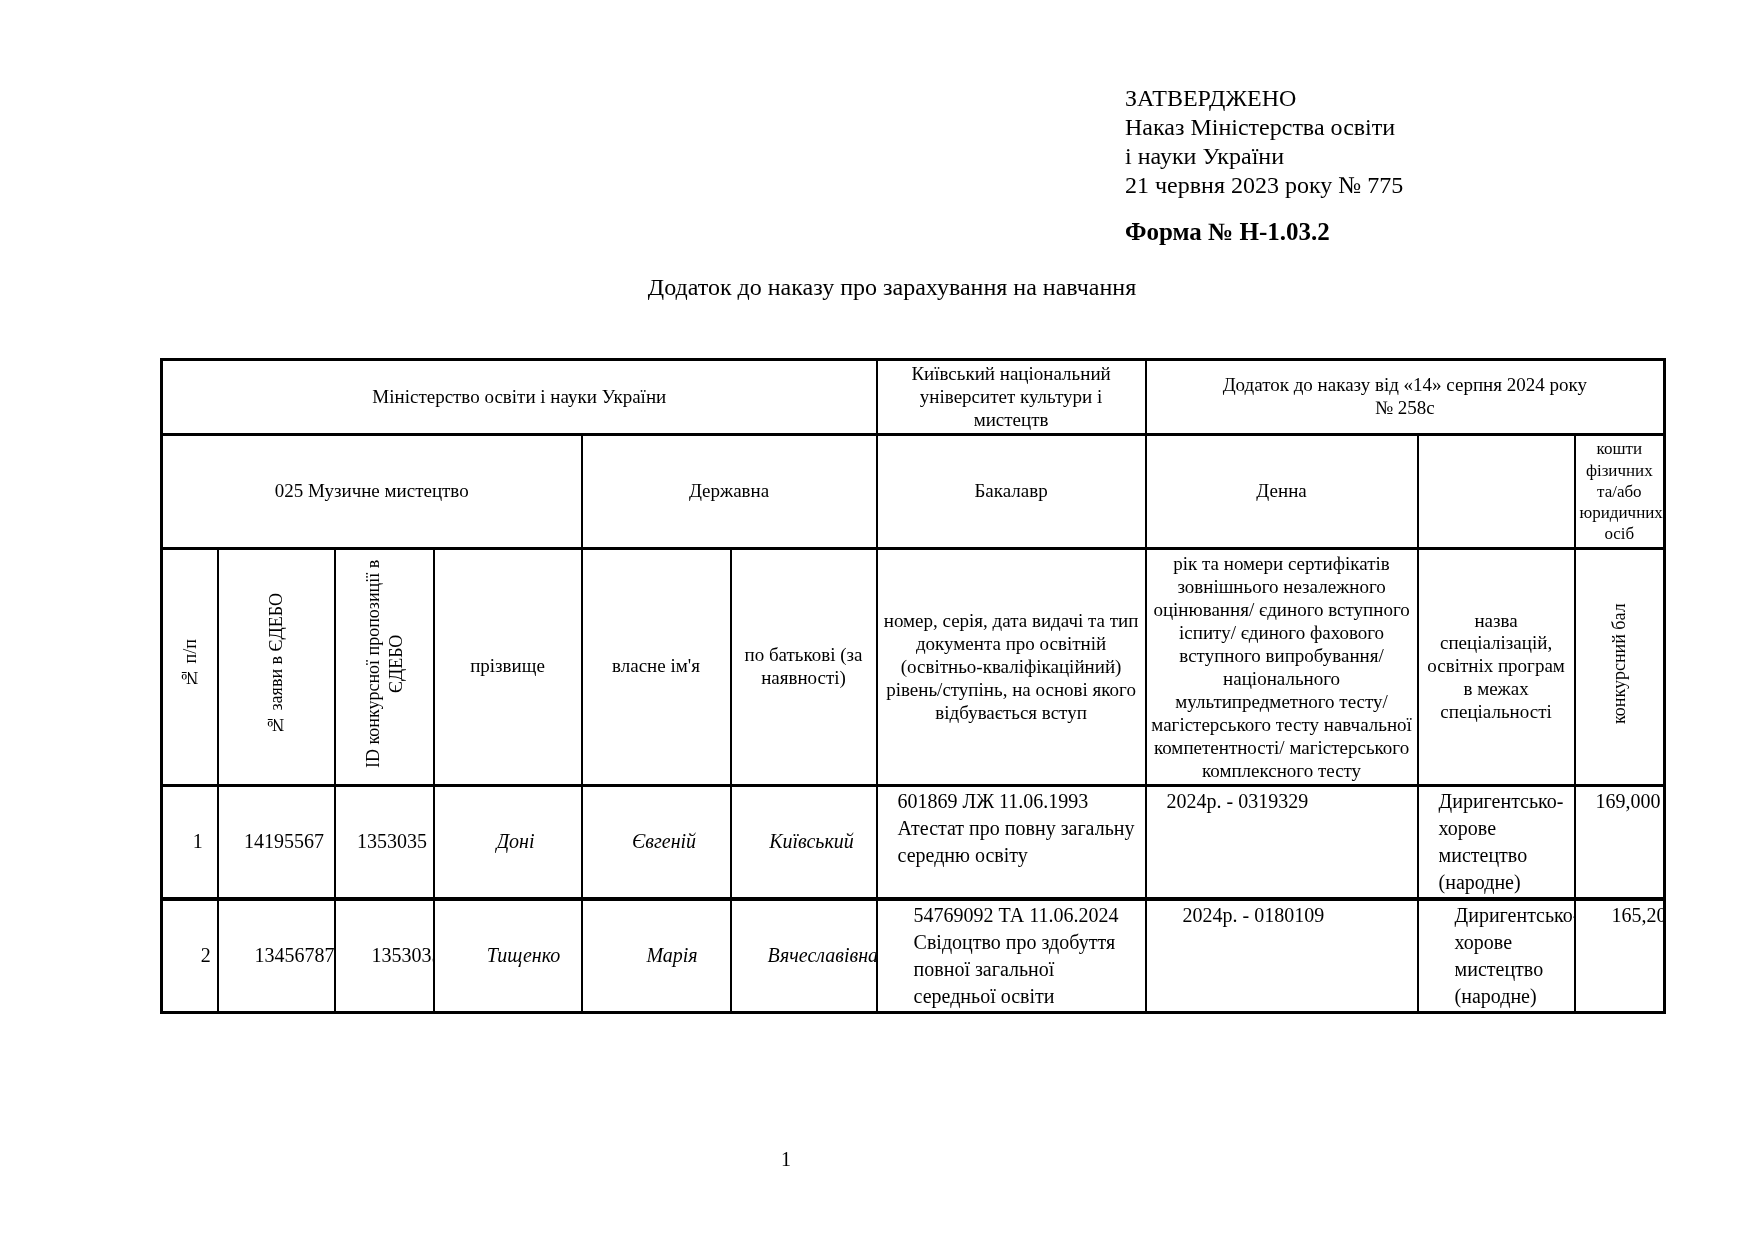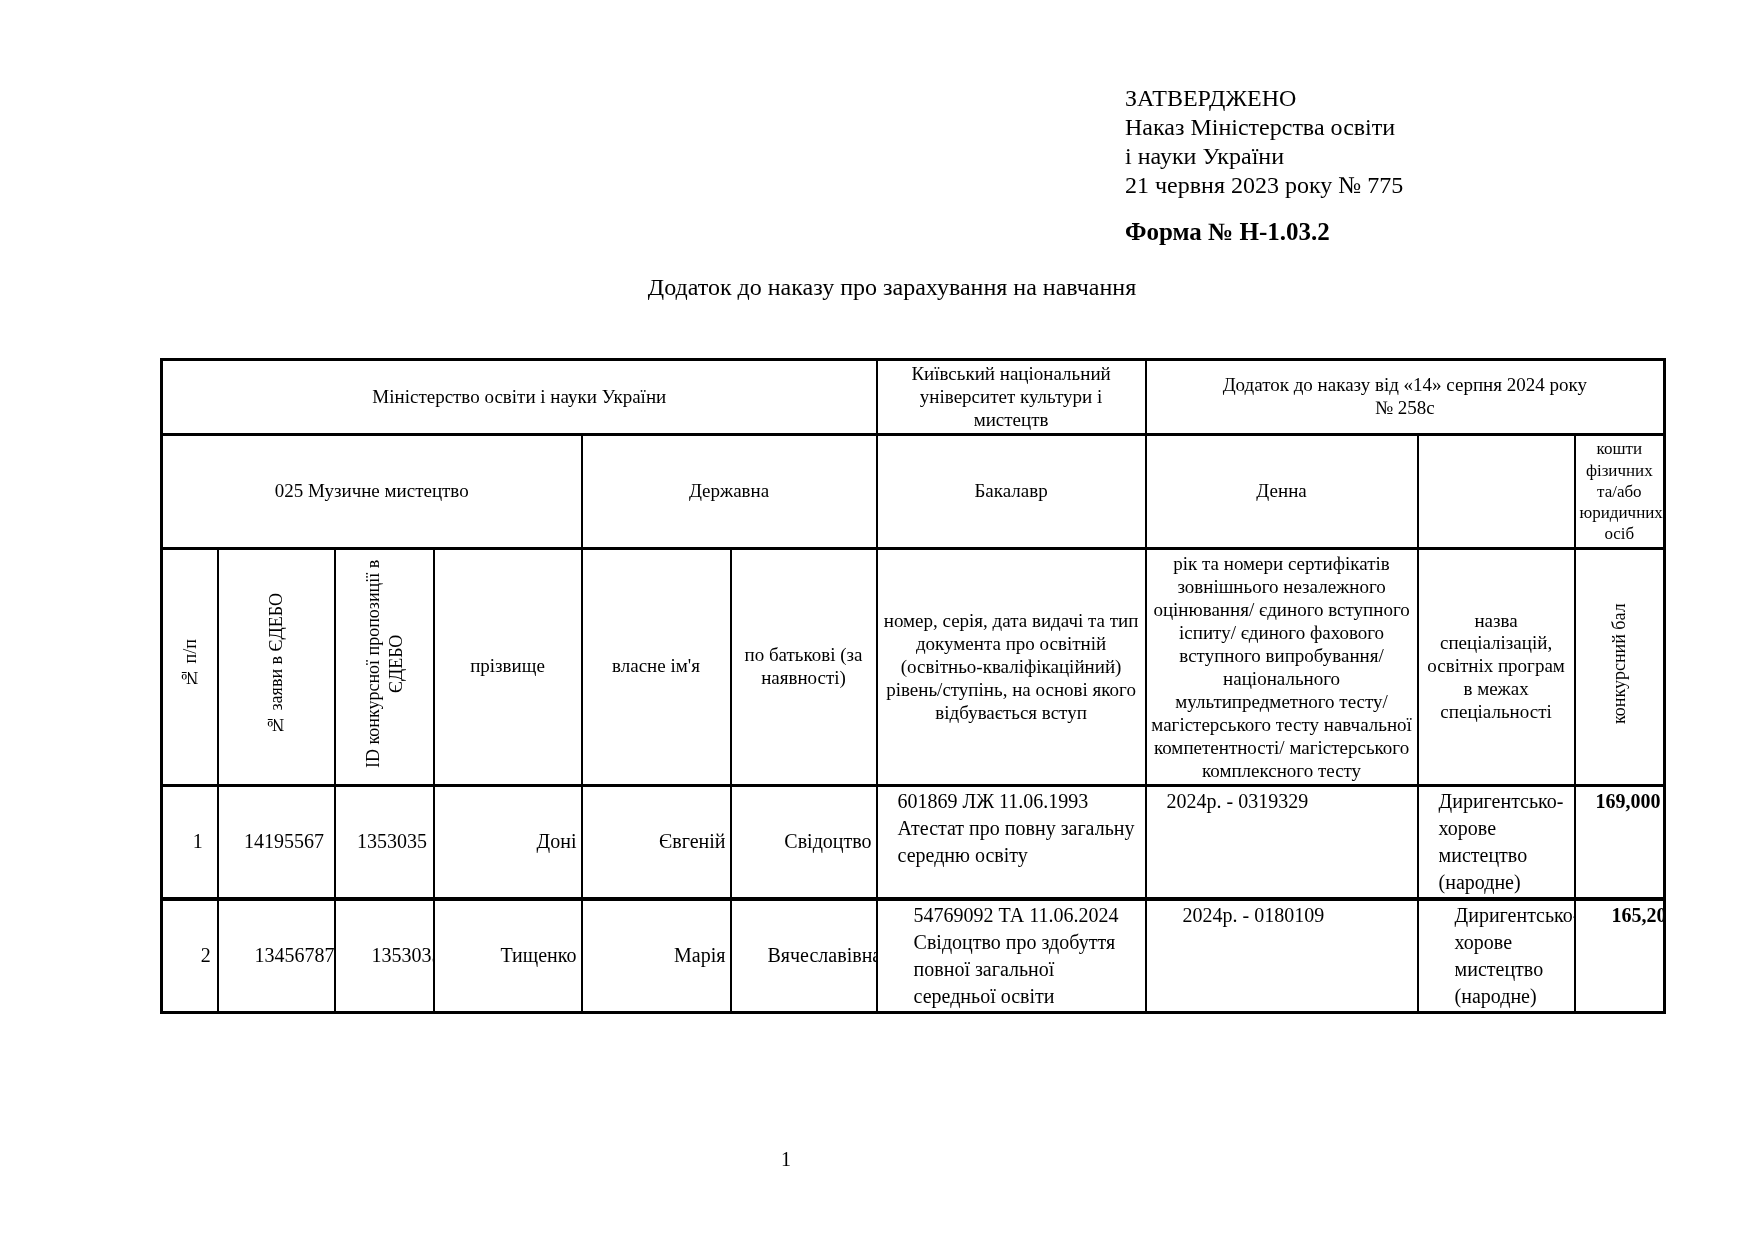--- a/index.html
+++ b/index.html
@@ -39,23 +39,23 @@
   tr.r-d2   td { height:99px; border-top:4px solid #000;padding-left:36px; }
   td.small  { font-size:17px; line-height:1.25; }
   tr.r-head td { font-size:19px; }
   td.hdr-doc, td.hdr-cert { font-size:18px; line-height:23px; padding:2px 3px; }
   .vtext {
     writing-mode:vertical-rl; transform:rotate(180deg);
     display:inline-block; height:220px; text-align:center;
     line-height:1.25; font-size:18px;
   }
   tr.r-d1 td, tr.r-d2 td { font-size:20px; line-height:27px; }
-  td.c-mid-left { text-align:right; padding-left:6px; }
+  td.c-mid-left { text-align:center; padding-left:6px;font-style:italic; }
   td.c-top-left { text-align:left; vertical-align:top; padding:1px 5px; }
-  td.c-top-right { text-align:right; vertical-align:top; padding:1px 6px;font-weight:bold; }
+  td.c-top-right { text-align:right; vertical-align:top; padding:1px 6px; }
   .page-num {
     position:absolute; left:770px; top:1148px; width:32px;
     text-align:center; font-size:20px;
   }
 </style>
 </head>
 <body>
 
 <div class="approval">
   <div>ЗАТВЕРДЖЕНО</div>
@@ -113,21 +113,21 @@
     <td>назва спеціалізацій, освітніх програм в межах спеціальності</td>
     <td><span class="vtext">конкурсний бал</span></td>
   </tr>
 
   <tr class="r-d1">
     <td>1</td>
     <td>14195567</td>
     <td>1353035</td>
     <td class="c-mid-left">Доні</td>
     <td class="c-mid-left">Євгеній</td>
-    <td class="c-mid-left">Свідоцтво</td>
+    <td class="c-mid-left">Київський</td>
     <td class="c-top-left"><span>601869 ЛЖ 11.06.1993</span> <span>Атестат про повну загальну середню освіту</span></td>
     <td class="c-top-left">2024р. - 0319329</td>
     <td class="c-top-left">Диригентсько-хорове мистецтво (народне)</td>
     <td class="c-top-right">169,000</td>
   </tr>
 
   <tr class="r-d2">
     <td>2</td>
     <td>13456787</td>
     <td>1353035</td>

